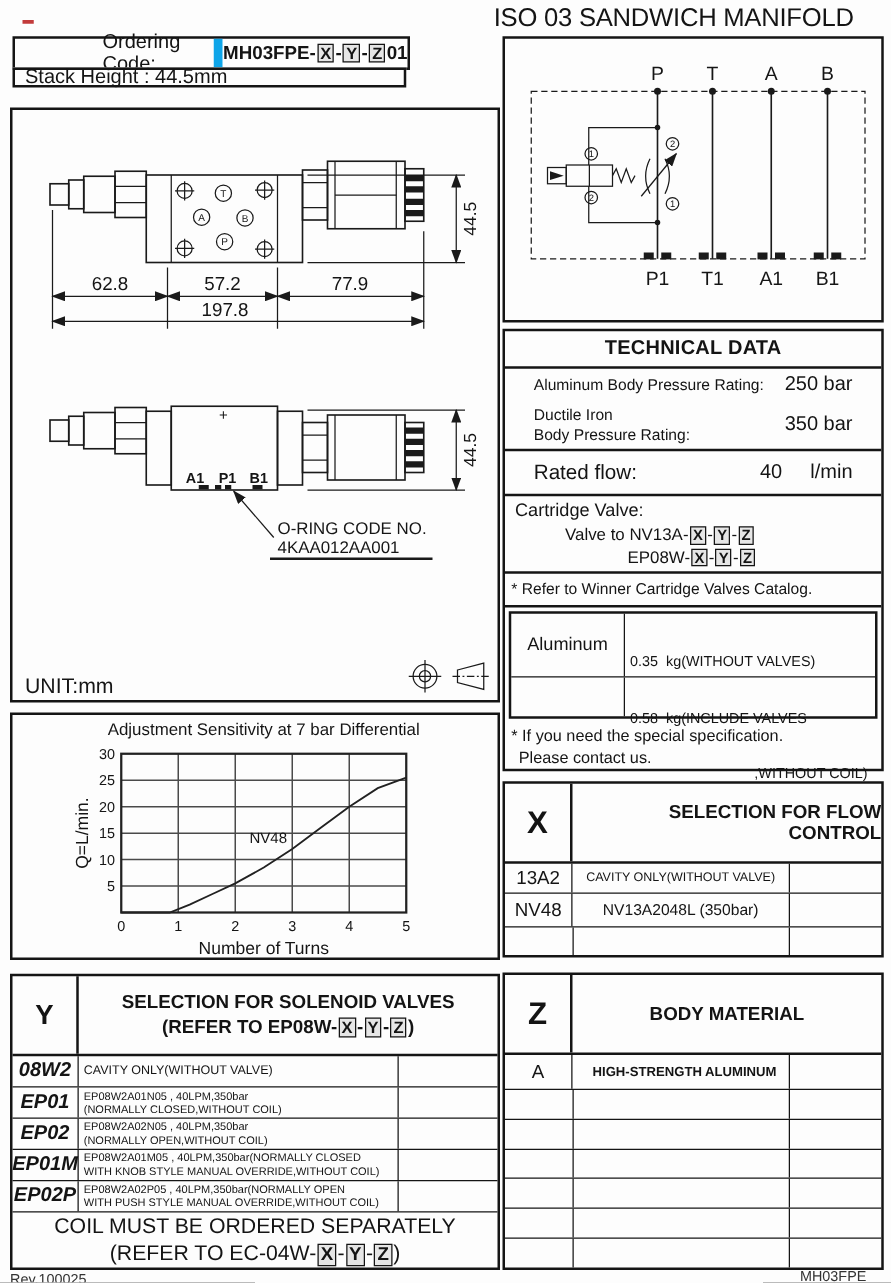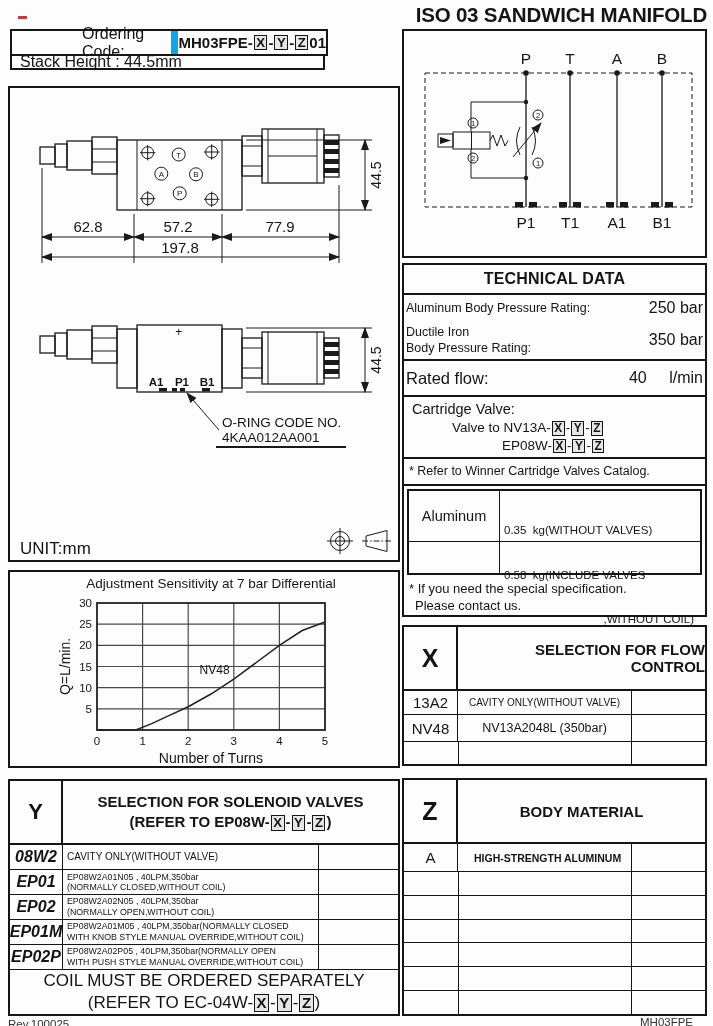--- a/index.html
+++ b/index.html
@@ -8,21 +8,21 @@
   .abs{position:absolute;}
   .bdr{border:2px solid #151515;box-sizing:border-box;background:#fdfdfd;}
 
   
   #ordering-row1{left:10px;top:29px;width:318px;height:27px;display:flex;align-items:stretch;}
   #ordering-row1 .lbl{width:150px;border-right:7px solid #0ea5e9;display:flex;align-items:center;padding-left:24px;font-size:16px;margin-left:46px;}
   #ordering-row1 .code{flex:1;display:flex;align-items:center;justify-content:center;font-weight:bold;font-size:15px;}
   #ordering-row2{left:10px;top:54px;width:315px;height:16px;display:flex;align-items:center;padding-left:8px;font-size:16px;}
   #red-mark{left:18px;top:16px;width:9px;height:3px;background:#c23b3b;}
 
-  #page-title{left:395px;top:3px;width:312px;text-align:right;font-size:20.5px;font-weight:bold;letter-spacing:-0.2px;}
+  #page-title{left:395px;top:3px;width:312px;text-align:left;font-size:20.5px;font-weight:normal;letter-spacing:-0.2px;}
 
   .bx{display:inline-block;border:1.5px solid #151515;background:#e6e6e6;padding:0 1.5px;margin:0 1px;
       font-weight:bold;font-size:0.88em;line-height:1.05;}
 
   
   .cellC{display:flex;align-items:center;justify-content:center;box-sizing:border-box;}
   .cellL{display:flex;align-items:center;box-sizing:border-box;}
 
   
   svg text{font-family:"Liberation Sans",sans-serif;fill:#151515;}
@@ -35,21 +35,21 @@
   #schematic-panel{left:402px;top:29px;width:305px;height:229px;}
   #technical-panel{left:402px;top:263px;width:305px;height:354px;display:flex;flex-direction:column;}
   #chart-panel{left:8px;top:570px;width:392px;height:198px;}
   #x-table{left:402px;top:625px;width:305px;height:141px;display:flex;flex-direction:column;}
   #z-table{left:402px;top:778px;width:305px;height:238px;display:flex;flex-direction:column;}
   #y-table{left:8px;top:779px;width:392px;height:237px;display:flex;flex-direction:column;}
 
   
   .t-head{height:29px;border-bottom:2px solid #151515;display:flex;align-items:center;justify-content:center;
           font-weight:bold;font-size:16px;letter-spacing:0.2px;}
-  .t-row{display:flex;align-items:center;justify-content:space-between;padding:0 2px;box-sizing:border-box;}
+  .t-row{display:flex;align-items:center;justify-content:space-between;padding:0 23px;box-sizing:border-box;}
   .t-lab{font-size:12.5px;}
   .t-val{font-size:16px;white-space:pre;}
   .sep{border-top:2px solid #151515;height:0;}
   .t-cart{padding:3px 0 2px 0;font-size:13.5px;line-height:1.3;}
   .t-note{font-size:12.5px;display:flex;align-items:center;padding-left:5px;}
   .w-table{margin:3px 3px;border:2px solid #151515;display:flex;flex-direction:column;height:86px;}
   .w-row1{display:flex;height:50px;border-bottom:1.5px solid #151515;}
   .w-row2{display:flex;flex:1;}
   .w-c1{width:90px;border-right:1.5px solid #151515;display:flex;align-items:center;justify-content:center;font-size:14.5px;}
   .w-c2{flex:1;font-size:11.5px;line-height:1.3;padding:2px 2px 0 4px;white-space:pre;}

